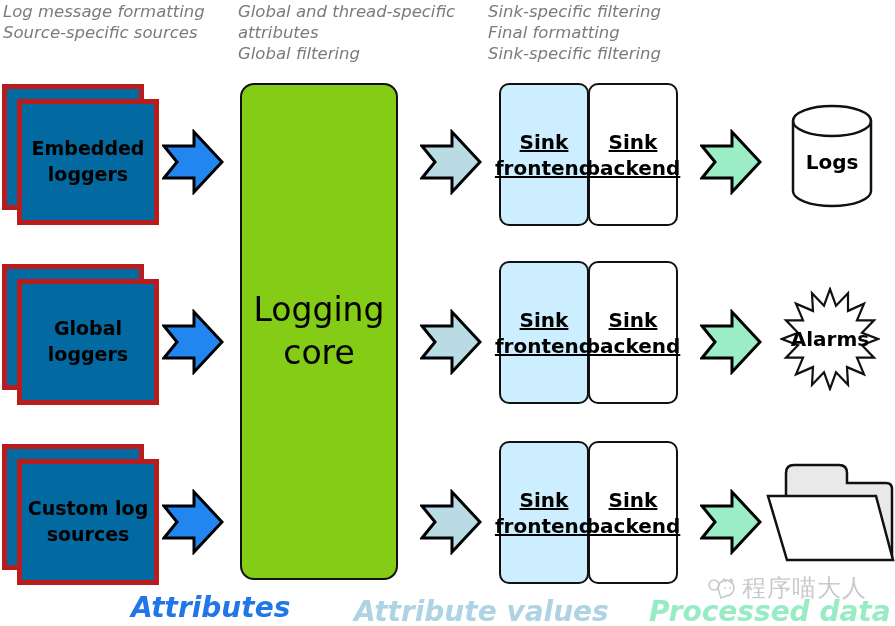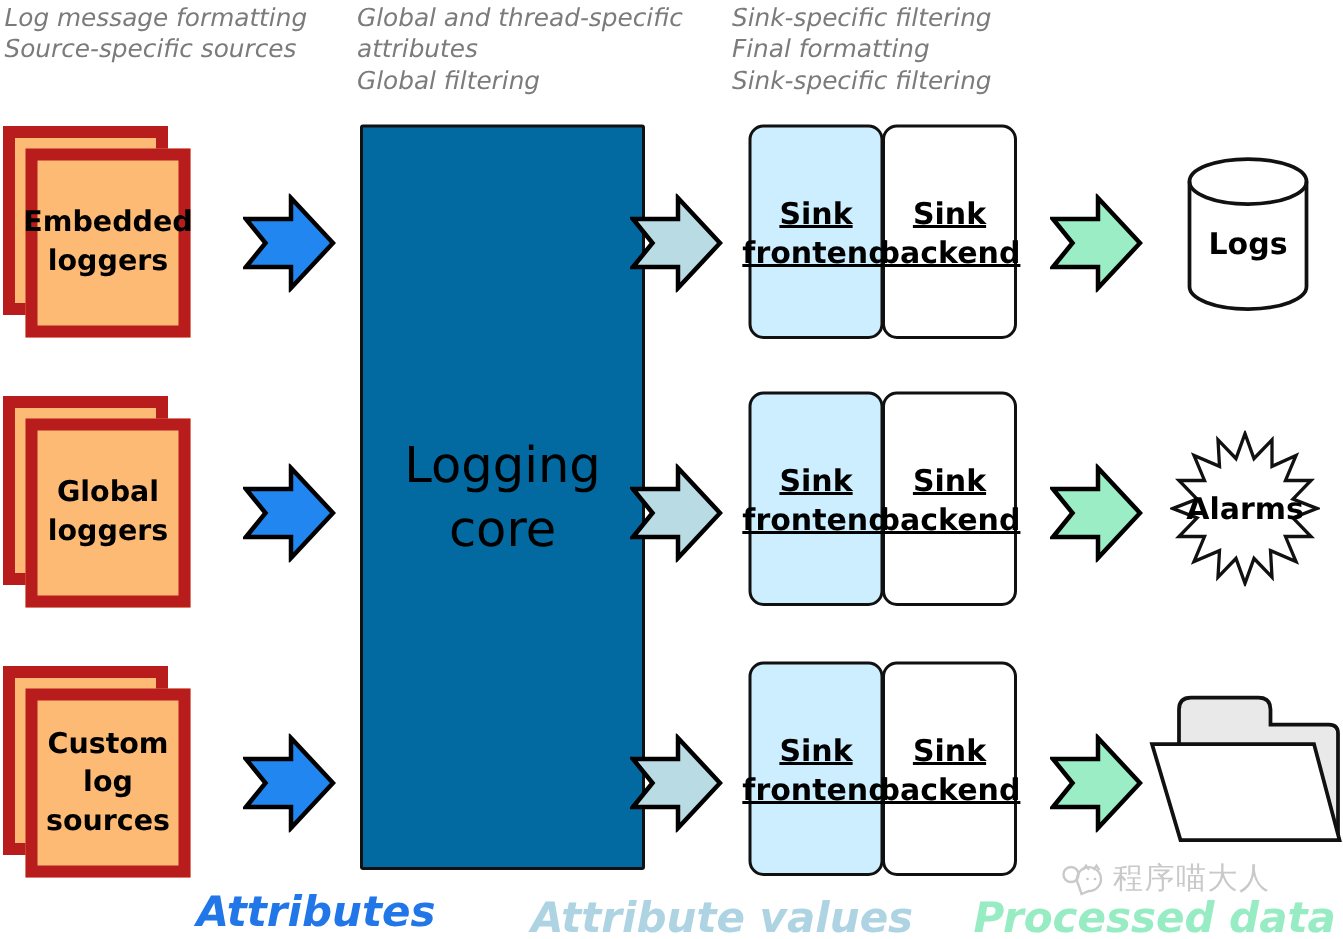--- a/index.html
+++ b/index.html
@@ -7,40 +7,40 @@
     position:relative;width:895px;height:626px;background:#ffffff;overflow:hidden;
     font-family:"DejaVu Sans","Liberation Sans",sans-serif;color:#000;
   }
   
   .anno{position:absolute;top:1px;font-size:16.5px;font-style:italic;color:#7b7b7b;line-height:21px;white-space:nowrap;}
   .anno-sources{left:3px;}
   .anno-core{left:238px;}
   .anno-sinks{left:488px;}
   
   .stack{position:absolute;width:126px;height:126px;}
-  .paper{position:absolute;width:110px;height:126px;background:#fdba74;border:8px solid #b91c1c;box-sizing:border-box;}
+  .paper{position:absolute;width:142px;height:126px;background:#0369a1;border:5px solid #b91c1c;box-sizing:border-box;}
   .paper.back{left:-15px;top:-15px;}
   .paper.front{left:0;top:0;display:flex;align-items:center;justify-content:center;text-align:center;
     font-weight:bold;font-size:19px;line-height:1.35;padding:2px;}
   .stack-1{left:17px;top:99px;}
   .stack-2{left:17px;top:279px;}
   .stack-3{left:17px;top:459px;}
   
   .arrow{position:absolute;width:62px;height:66px;}
   .arrow svg{display:block;width:100%;height:100%;}
   .arrow-blue polygon{fill:#2286f0;}
   .arrow-pale polygon{fill:#b9dce4;}
   .arrow-green polygon{fill:#9aedc4;}
   .arrow polygon{stroke:#000;stroke-width:3;stroke-linejoin:miter;}
   .ar1{top:129px;} .ar2{top:309px;} .ar3{top:489px;}
   .ax-src{left:162px;} .ax-val{left:420px;} .ax-out{left:700px;}
   
   .core{
-    position:absolute;left:240px;top:83px;width:190px;height:497px;background:#0369a1;
-    border:2.5px solid #111;border-radius:2px;box-sizing:border-box;
+    position:absolute;left:240px;top:83px;width:158px;height:497px;background:#84cc16;
+    border:2.5px solid #111;border-radius:14px;box-sizing:border-box;
     display:flex;align-items:center;justify-content:center;text-align:center;
     font-size:33px;line-height:1.28;
   }
   
   .sinkbox{
     position:absolute;width:90px;height:143px;border:2px solid #111;border-radius:10px;box-sizing:border-box;
     display:flex;align-items:center;justify-content:center;text-align:center;
     font-weight:bold;font-size:20px;line-height:1.3;overflow:visible;white-space:nowrap;text-decoration:underline;
   }
   .frontend{left:499px;background:#cceeff;z-index:2;}
@@ -59,21 +59,21 @@
   .shape-fill{fill:#ffffff;stroke:#111;stroke-width:2.5px;}
   .shape-back{fill:#e9e9e9;stroke:#111;stroke-width:2.5px;}
   .shape-line{fill:none;stroke:#111;stroke-width:2.5px;}
   
   .footlbl{position:absolute;font-weight:bold;font-style:italic;font-size:28px;white-space:nowrap;}
   .f-attr{left:131px;top:591px;color:#2176e8;}
   .f-vals{left:354px;top:595px;color:#aed3e2;}
   .f-proc{left:649px;top:595px;color:#97ecc4;}
   
   .watermark{position:absolute;left:707px;top:572px;display:flex;align-items:center;gap:5px;color:#c9c9c9;}
-  .watermark .wm-text{font-size:20px;letter-spacing:1px;}
+  .watermark .wm-text{font-size:24px;letter-spacing:1px;}
   .wm-icon svg{display:block;}
 </style>
 </head>
 <body>
 
 <div class="canvas">
 
   <div class="anno anno-sources">
     <div>Log message formatting</div>
     <div>Source-specific sources</div>

